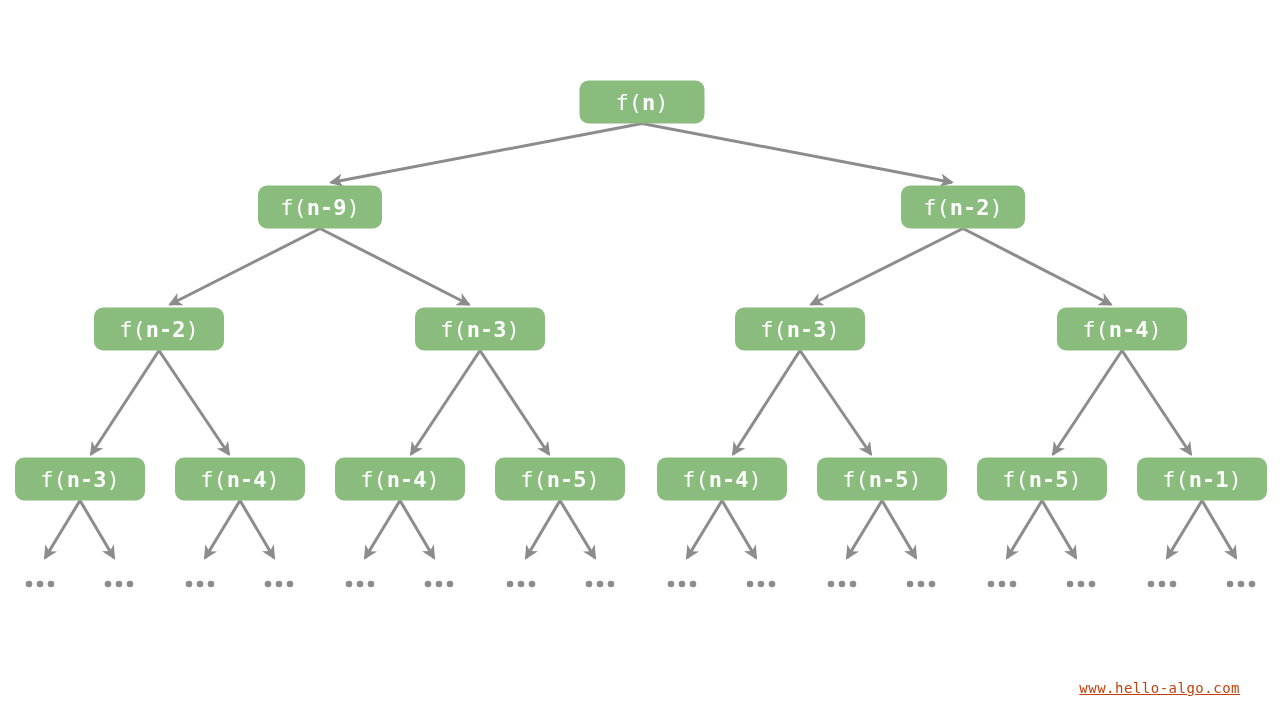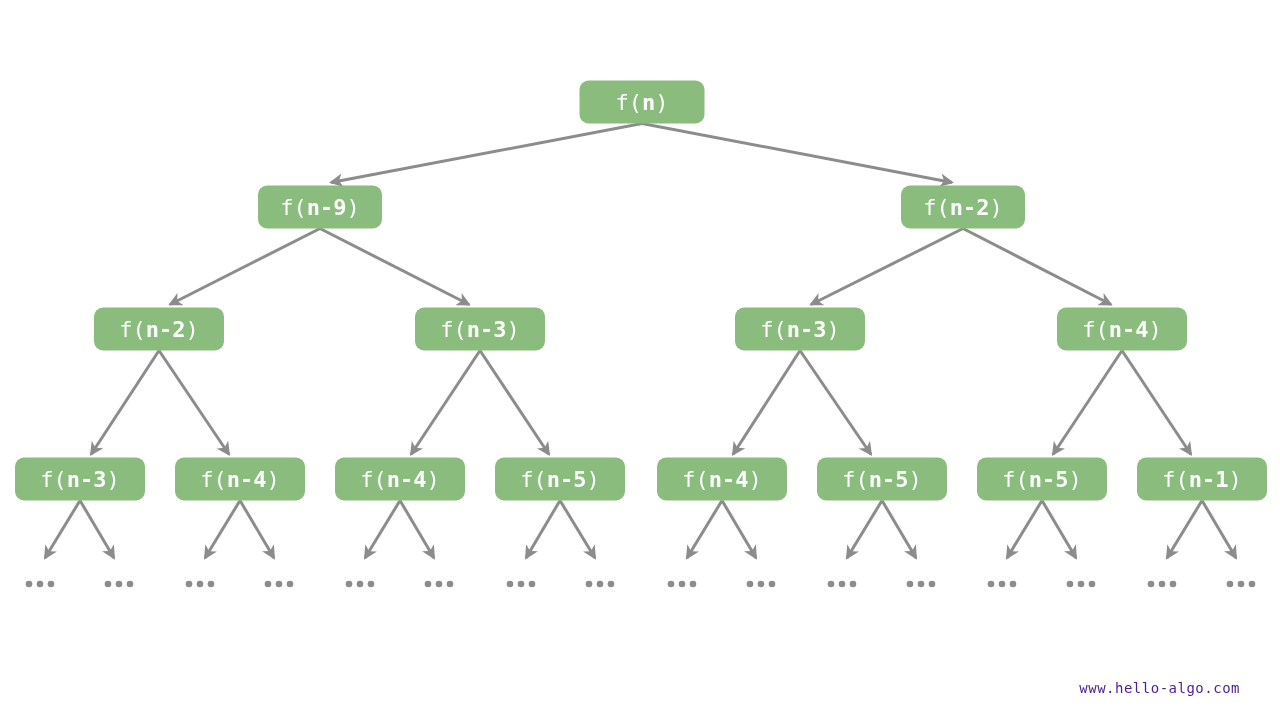--- a/index.html
+++ b/index.html
@@ -237,14 +237,14 @@
         <span>f(</span>
         <b>n-5</b>
         <span>)</span>
       </div>
       <div class="node" style="left: 1202px; top: 479px; width: 130px; height: 43px; background: rgb(138, 189, 125); color: rgb(255, 255, 255);">
         <span>f(</span>
         <b>n-1</b>
         <span>)</span>
       </div>
     </div>
-  <div id="watermark" style="color: #4c1d95;">www.hello-algo.com</div>
+  <div id="watermark" style="color: #c2410c; text-decoration: underline;">www.hello-algo.com</div>
 </div>
 
 </body></html>

